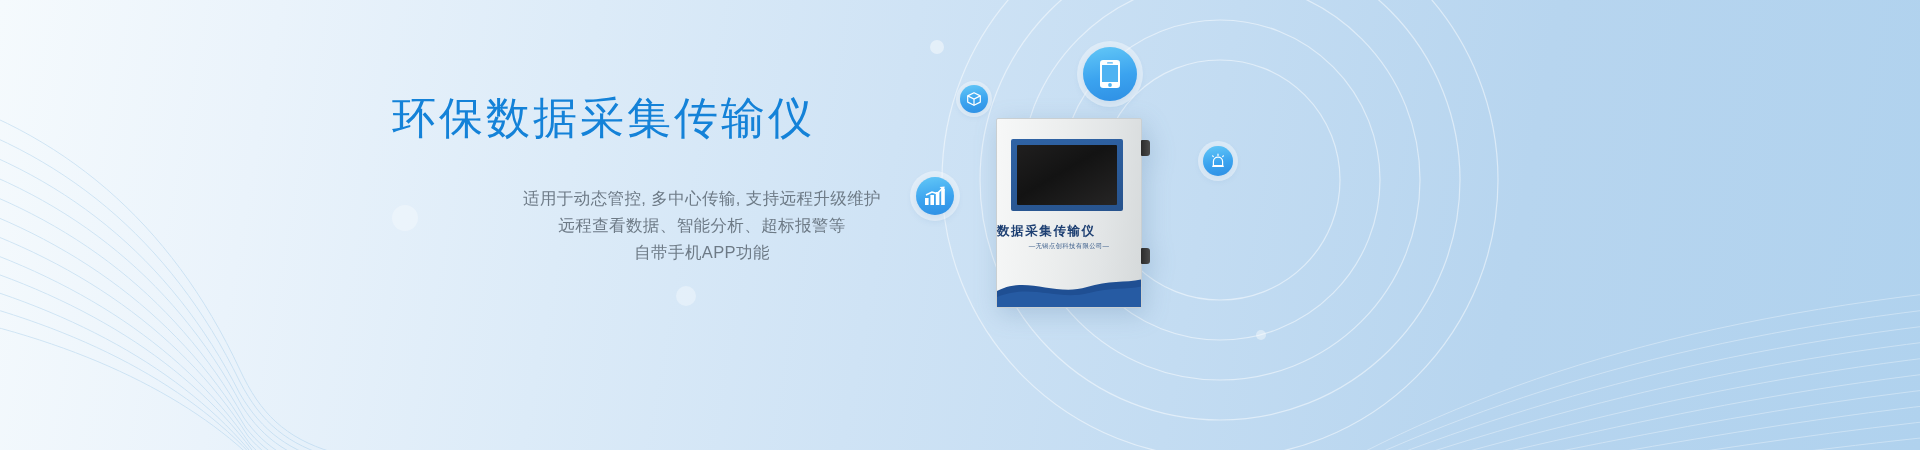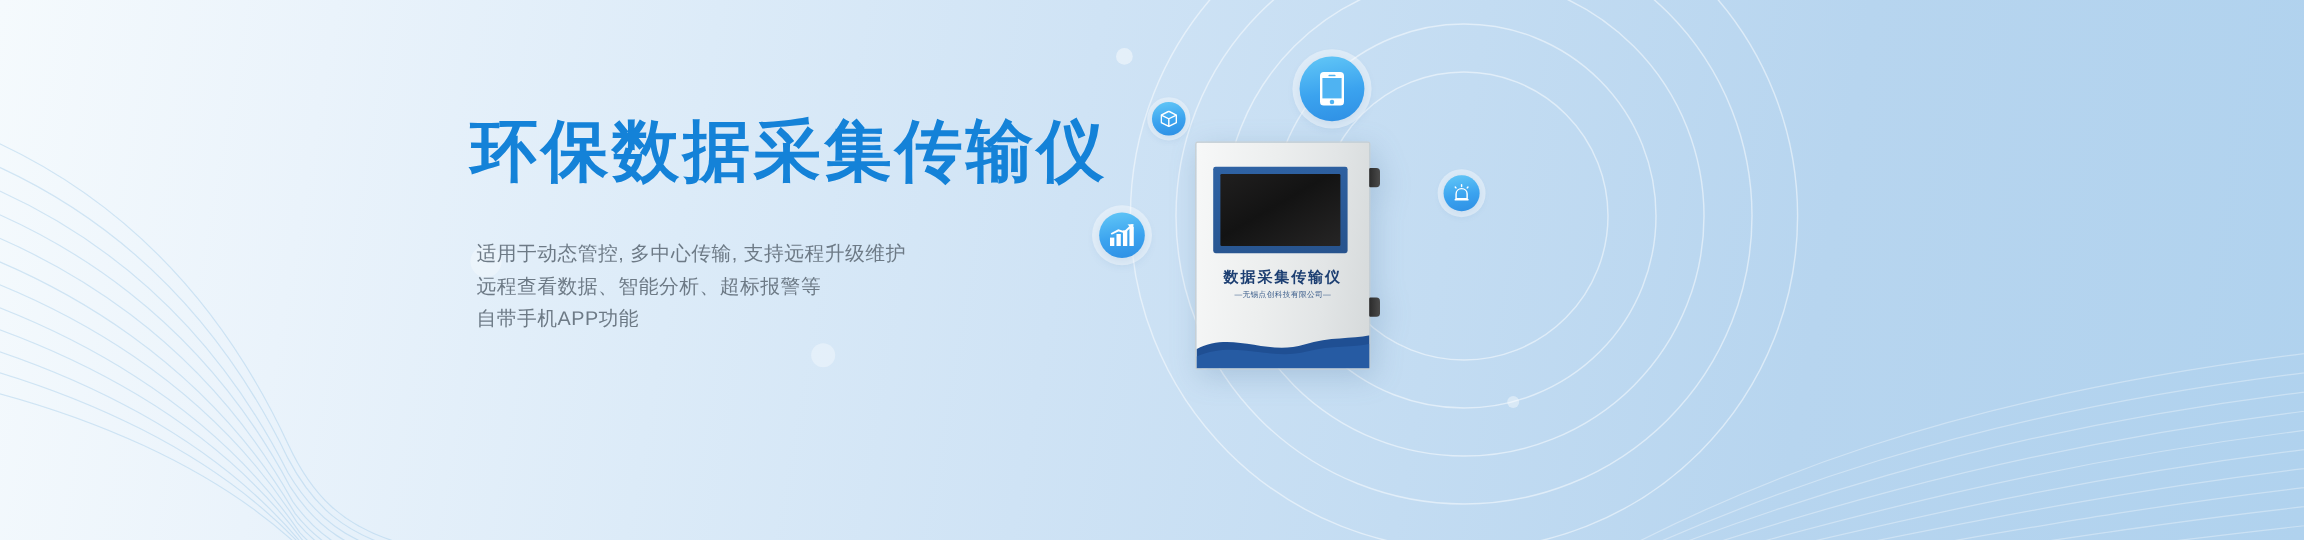--- a/index.html
+++ b/index.html
@@ -67,32 +67,33 @@
   .bubble.b5 { width: 8px;  height: 8px;  left: 1000px; top: 300px; background: rgba(255,255,255,.4); }
 
   
   .text-block {
     position: absolute;
     left: 392px;
     top: 92px;
     width: 620px;
   }
   .hero-title {
-    font-size: 56px;
+    font-size: 44px;
     line-height: 1.2;
     letter-spacing: 3px;
     color: #1482d8;
-    font-weight: 700;
+    font-weight: 400;
     margin: 0 0 40px 0;
     white-space: nowrap;
   }
   .hero-lines {
-    margin: 5px;
+    margin: 16px;
     padding: 0;
     list-style: none;
+    text-align: center;
   }
   .hero-lines li {
     font-size: 16.5px;
     line-height: 27px;
     color: #6d7a86;
     letter-spacing: .4px;
     white-space: nowrap;
   }
 
   
@@ -127,21 +128,20 @@
     right: 6px;
     bottom: 6px;
     background: linear-gradient(150deg, #201f1f 0%, #131313 45%, #262525 100%);
     border-radius: 1px;
   }
   .device-brand {
     position: absolute;
     left: 0;
     right: 0;
     top: 104px;
-    text-align: center;
     font-family: "Liberation Serif", "DejaVu Serif", serif;
     font-size: 12.5px;
     font-weight: 700;
     letter-spacing: 1.6px;
     color: #1d3f72;
   }
   .device-sub {
     position: absolute;
     left: 0;
     right: 0;

